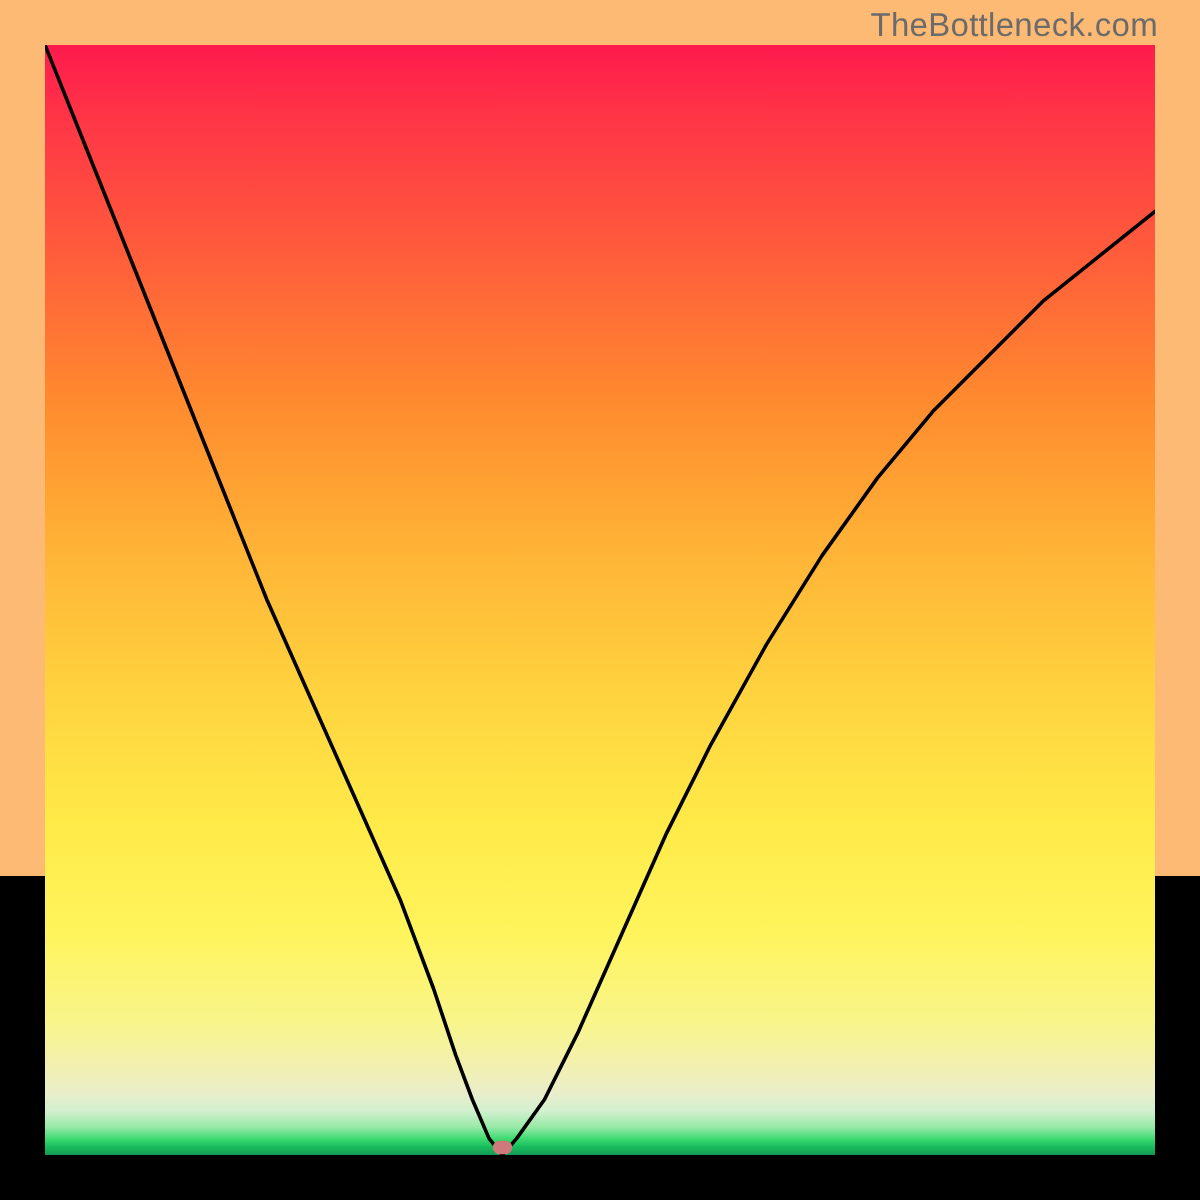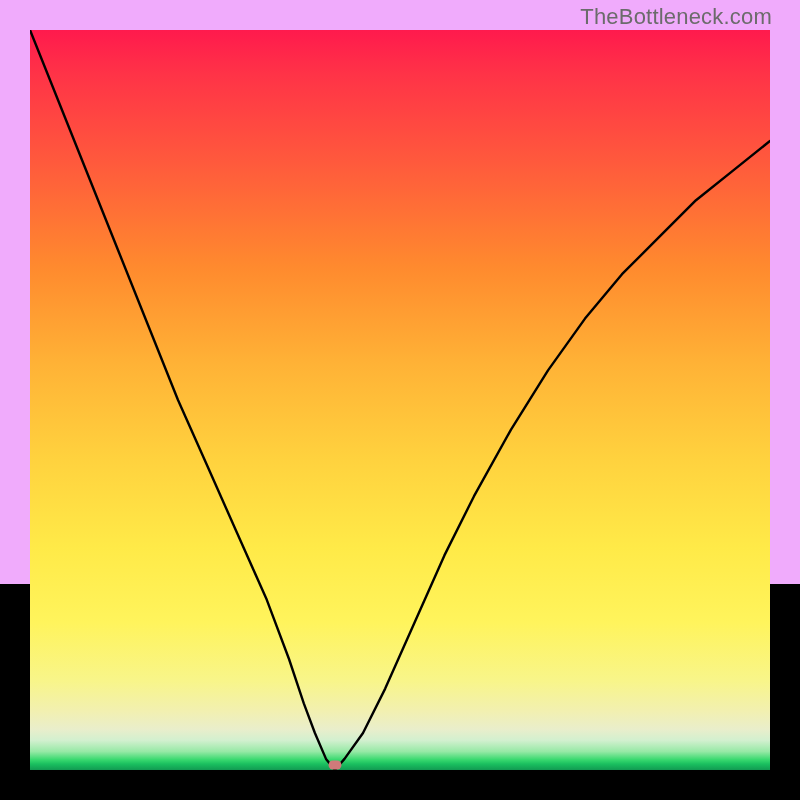--- a/index.html
+++ b/index.html
@@ -7,21 +7,21 @@
     padding: 0;
     width: 800px;
     height: 800px;
     background: #000;
     font-family: Arial, Helvetica, sans-serif;
   }
   .frame {
     position: relative;
     width: 800px;
     height: 584px;
-    background: #f0abfc;
+    background: #fdba74;
   }
   .plot {
     position: absolute;
     left: 30px;
     top: 30px;
     width: 740px;
     height: 740px;
     
     background: linear-gradient(
       to bottom,

